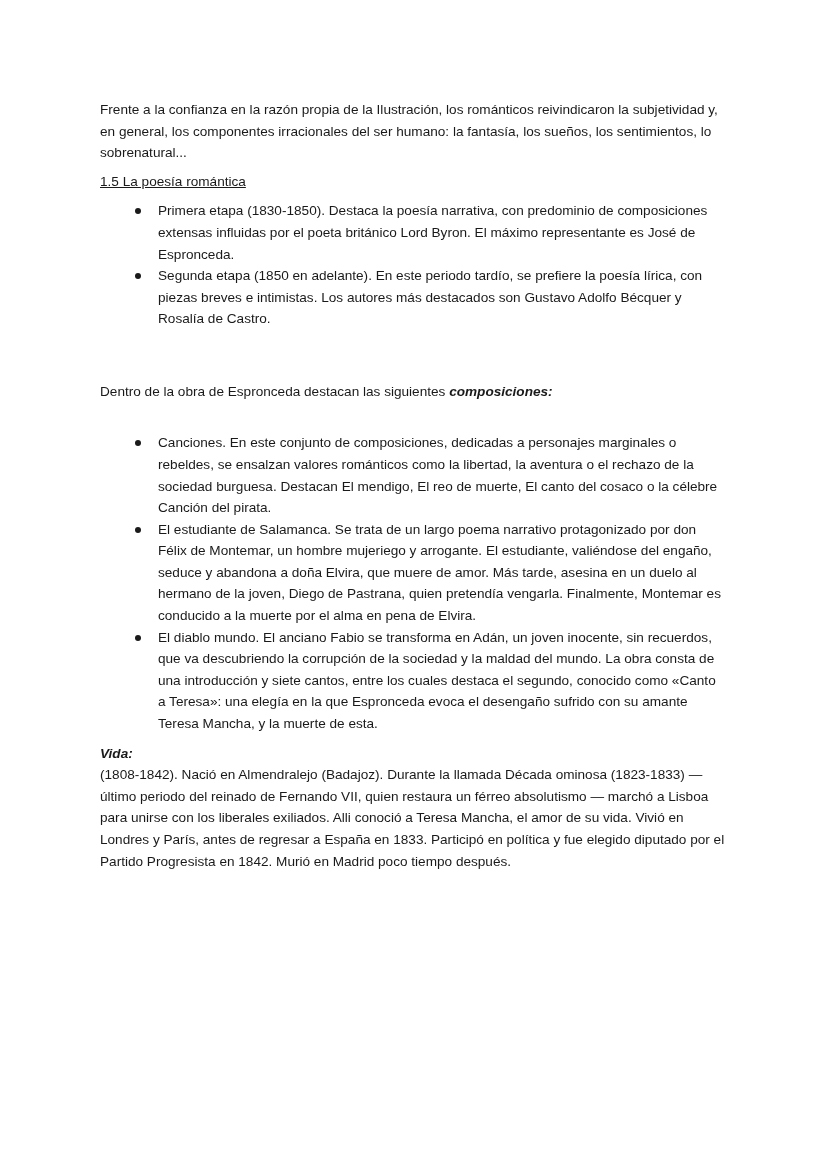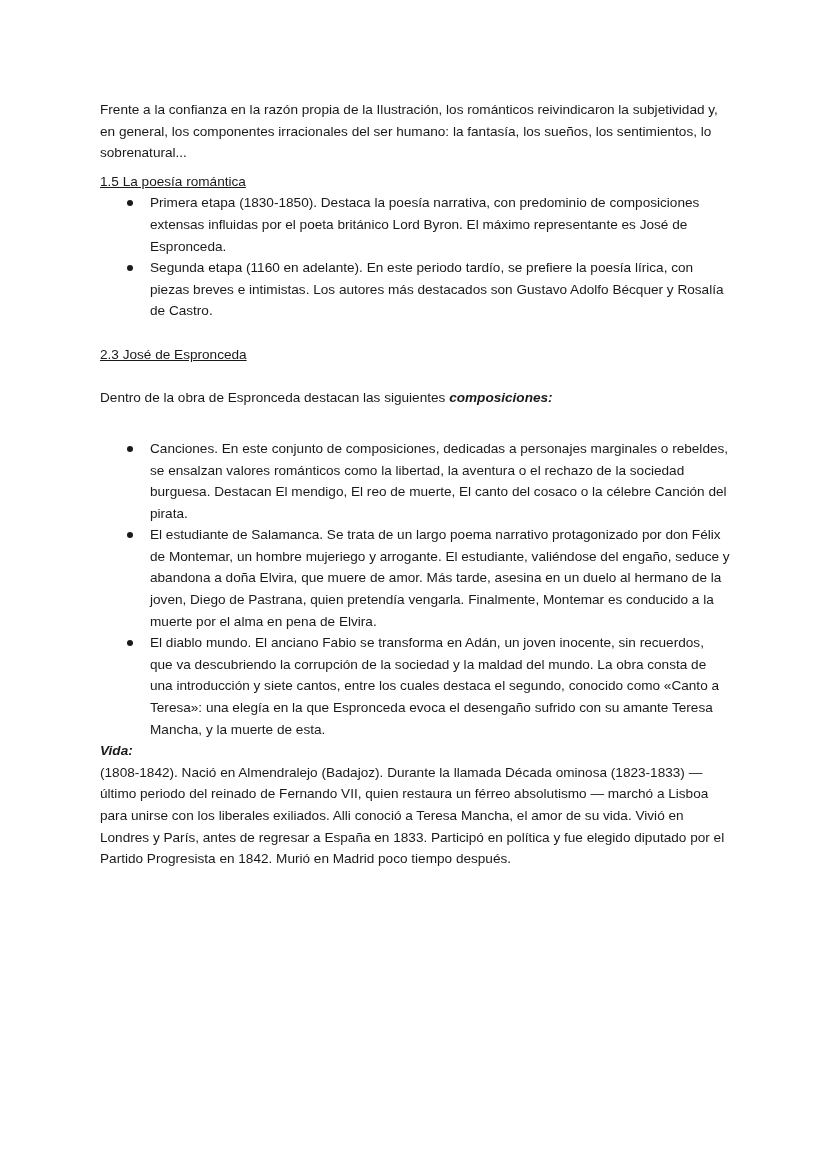--- a/index.html
+++ b/index.html
@@ -9,21 +9,21 @@
       color: #1a1a1a;
       font-size: 13.6px;
       line-height: 21.6px;
     }
     .page { position: relative; width: 728px; height: 1169px; }
     .content { position: absolute; left: 100px; top: 99px; width: 630px; }
     p { margin: 0; }
     .intro1 { margin-bottom: 7px; }
     .intro2 { margin-bottom: 21.6px; }
     .heading { text-decoration: underline; }
-    ul { margin: 0; padding: 0; list-style: none; }
+    ul { margin: 8px; padding: 0; list-style: none; }
     li { position: relative; padding-left: 50px; }
     li::before {
       content: "";
       position: absolute; left: 27px; top: 8px;
       width: 6px; height: 6px; border-radius: 50%;
       background: #1a1a1a;
     }
     .gap { height: 21.6px; }
     b { font-weight: bold; font-style: italic; }
   </style>
@@ -31,26 +31,25 @@
 <body>
 
 <div class="page">
   <div class="content">
 
     <p class="intro1">Frente a la confianza en la razón propia de la Ilustración, los románticos reivindicaron la subjetividad y, en general, los componentes irracionales del ser humano: la fantasía, los sueños, los sentimientos, lo sobrenatural...</p>
 
     <p class="heading">1.5 La poesía romántica</p>
     <ul>
       <li>Primera etapa (1830-1850). Destaca la poesía narrativa, con predominio de composiciones extensas influidas por el poeta británico Lord Byron. El máximo representante es José de Espronceda.</li>
-      <li>Segunda etapa (1160 en adelante). En este periodo tardío, se prefiere la poesía lírica, con piezas breves e intimistas. Los autores más destacados son Gustavo Adolfo Bécquer y Rosalía de Castro.</li>
+      <li>Segunda etapa (1850 en adelante). En este periodo tardío, se prefiere la poesía lírica, con piezas breves e intimistas. Los autores más destacados son Gustavo Adolfo Bécquer y Rosalía de Castro.</li>
     </ul>
 
     <div class="gap"></div>
 
-    <p class="heading">2.3 José de Espronceda</p>
 
     <div class="gap"></div>
 
     <p><span>Dentro de la obra de Espronceda destacan las siguientes </span><b>composiciones:</b></p>
 
     <div class="gap"></div>
 
     <ul style="margin-top:8px;">
       <li>Canciones. En este conjunto de composiciones, dedicadas a personajes marginales o rebeldes, se ensalzan valores románticos como la libertad, la aventura o el rechazo de la sociedad burguesa. Destacan El mendigo, El reo de muerte, El canto del cosaco o la célebre Canción del pirata.</li>
       <li>El estudiante de Salamanca. Se trata de un largo poema narrativo protagonizado por don Félix de Montemar, un hombre mujeriego y arrogante. El estudiante, valiéndose del engaño, seduce y abandona a doña Elvira, que muere de amor. Más tarde, asesina en un duelo al hermano de la joven, Diego de Pastrana, quien pretendía vengarla. Finalmente, Montemar es conducido a la muerte por el alma en pena de Elvira.</li>

